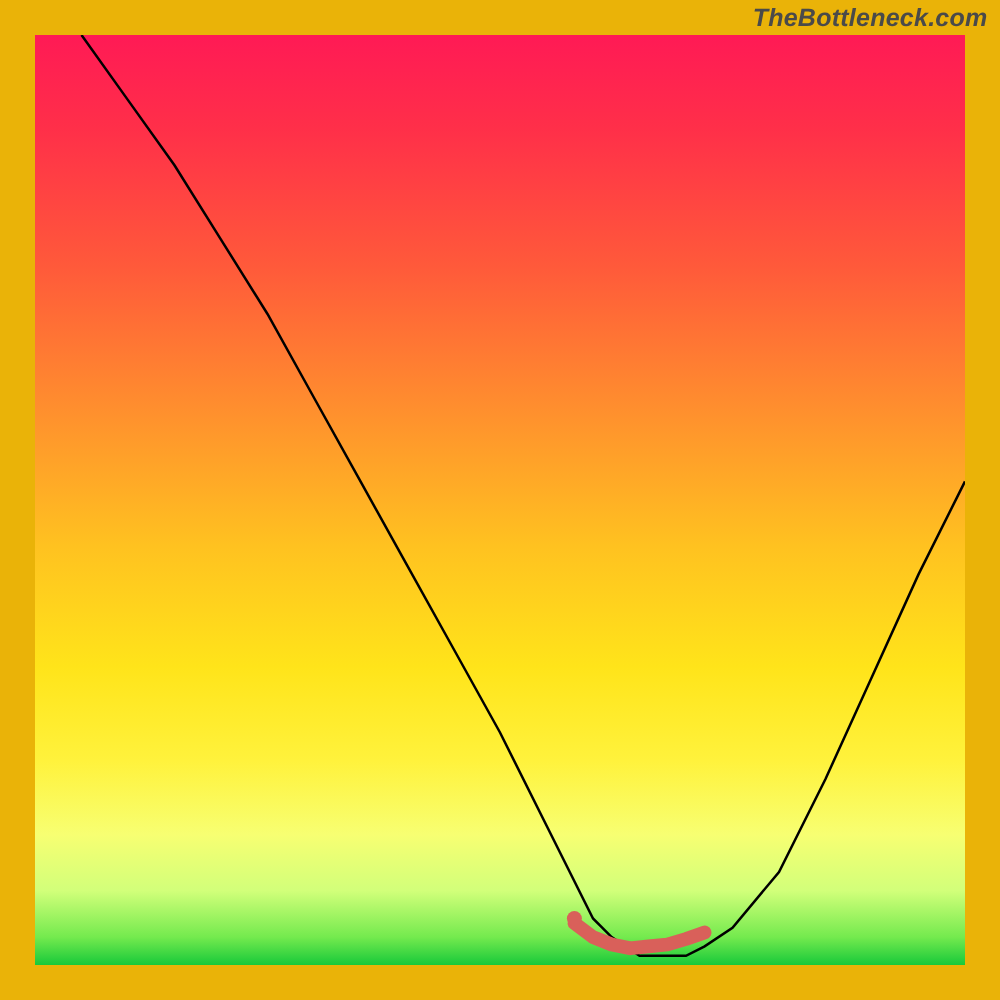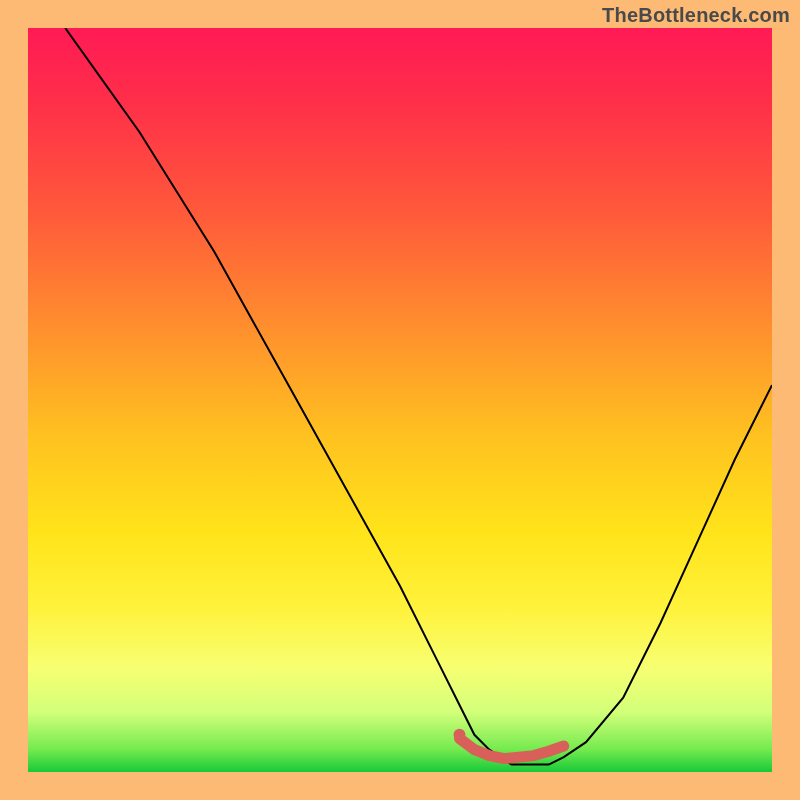--- a/index.html
+++ b/index.html
@@ -8,21 +8,22 @@
     width: 800px;
     height: 800px;
     background: #000;
     font-family: Arial, Helvetica, sans-serif;
     overflow: hidden;
   }
   .frame {
     position: relative;
     width: 800px;
     height: 800px;
-    background: #fdba74;
+    background: #eab308;
+    font-style: italic;
   }
   .watermark {
     position: absolute;
     top: 4px;
     right: 10px;
     color: #4a4a4a;
     font-size: 20px;
     font-weight: bold;
     letter-spacing: 0.2px;
     z-index: 5;

